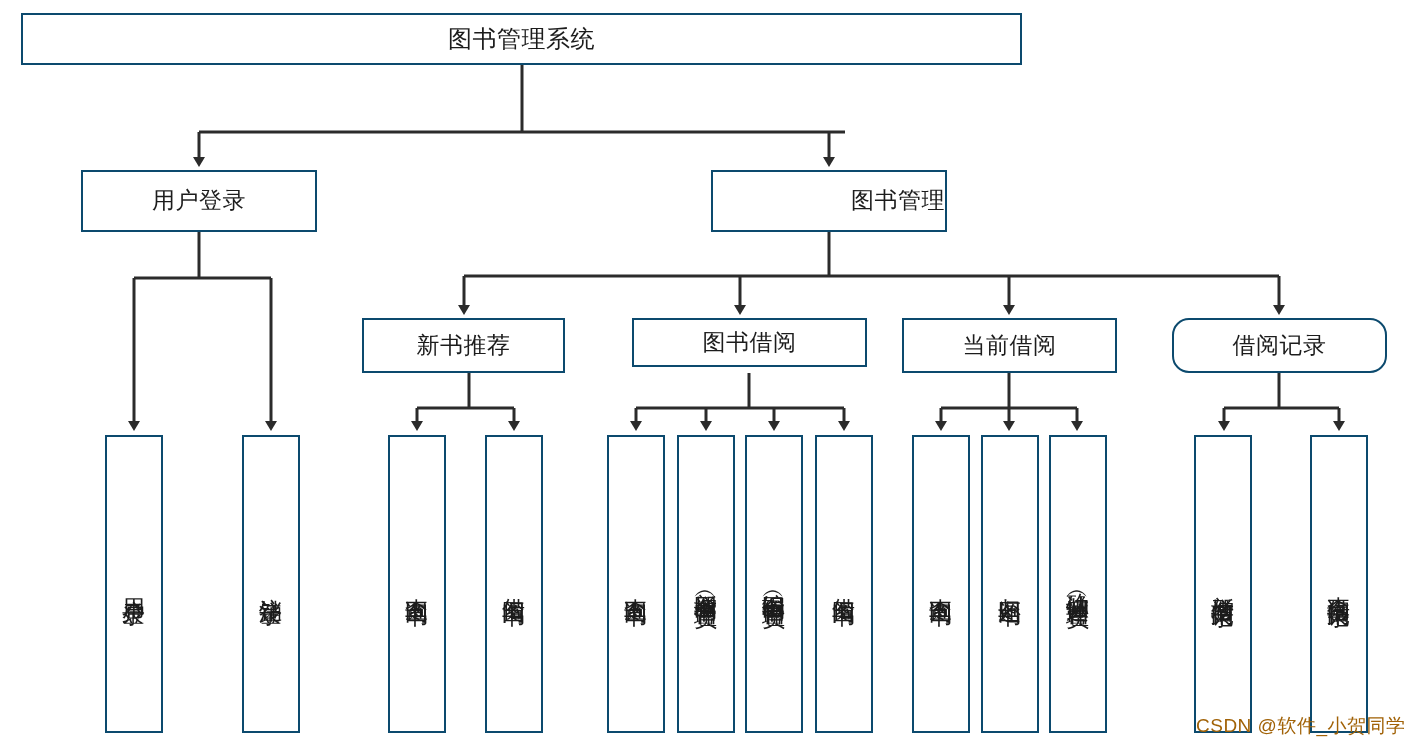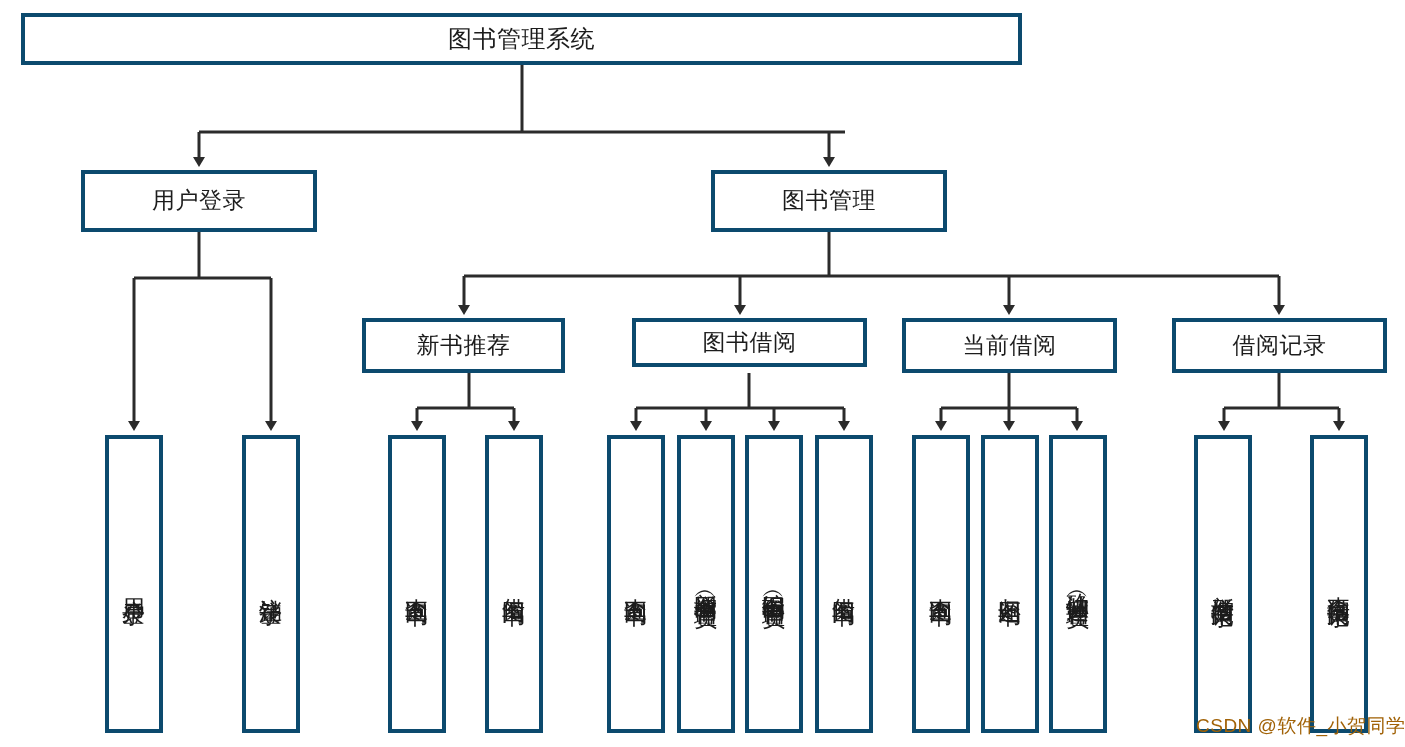--- a/index.html
+++ b/index.html
@@ -23,21 +23,21 @@
     left: 0;
     top: 0;
     width: 1405px;
     height: 747px;
     pointer-events: none;
   }
   .node {
     position: absolute;
     box-sizing: border-box;
     background: #ffffff;
-    border: 4px solid #0c4a6e;
+    border: 2px solid #0c4a6e;
     display: flex;
     align-items: center;
     justify-content: center;
     color: #1c1c1c;
   }
   .node .label {
     display: block;
     text-align: center;
     line-height: 1.18;
     letter-spacing: 0.5px;
@@ -127,37 +127,37 @@
   </svg>
 
   <div class="node horiz root" style="left:21px; top:13px; width:1001px; height:52px;">
     <span class="label">图书管理系统</span>
   </div>
 
   <div class="node horiz" style="left:81px; top:170px; width:236px; height:62px;">
     <span class="label">用户登录</span>
   </div>
 
-  <div class="node horiz" style="left:711px; top:170px; width:236px; height:62px;">
+  <div class="node horiz" style="left:711px; top:170px; width:236px; height:62px;justify-content:flex-end;">
     <span class="label">图书管理</span>
   </div>
 
   <div class="node horiz" style="left:362px; top:318px; width:203px; height:55px;">
     <span class="label">新书推荐</span>
   </div>
 
   <div class="node horiz" style="left:632px; top:318px; width:235px; height:49px;">
     <span class="label">图书借阅</span>
   </div>
 
   <div class="node horiz" style="left:902px; top:318px; width:215px; height:55px;justify-content:center;">
     <span class="label">当前借阅</span>
   </div>
 
-  <div class="node horiz" style="left:1172px; top:318px; width:215px; height:55px;">
+  <div class="node horiz" style="left:1172px; top:318px; width:215px; height:55px;border-radius:17px;">
     <span class="label">借阅记录</span>
   </div>
 
   <div class="node vert" style="left:105px; top:435px; width:58px; height:298px;">
     <span class="label">用户登录</span>
   </div>
 
   <div class="node vert" style="left:242px; top:435px; width:58px; height:298px;">
     <span class="label">注销登录</span>
   </div>

